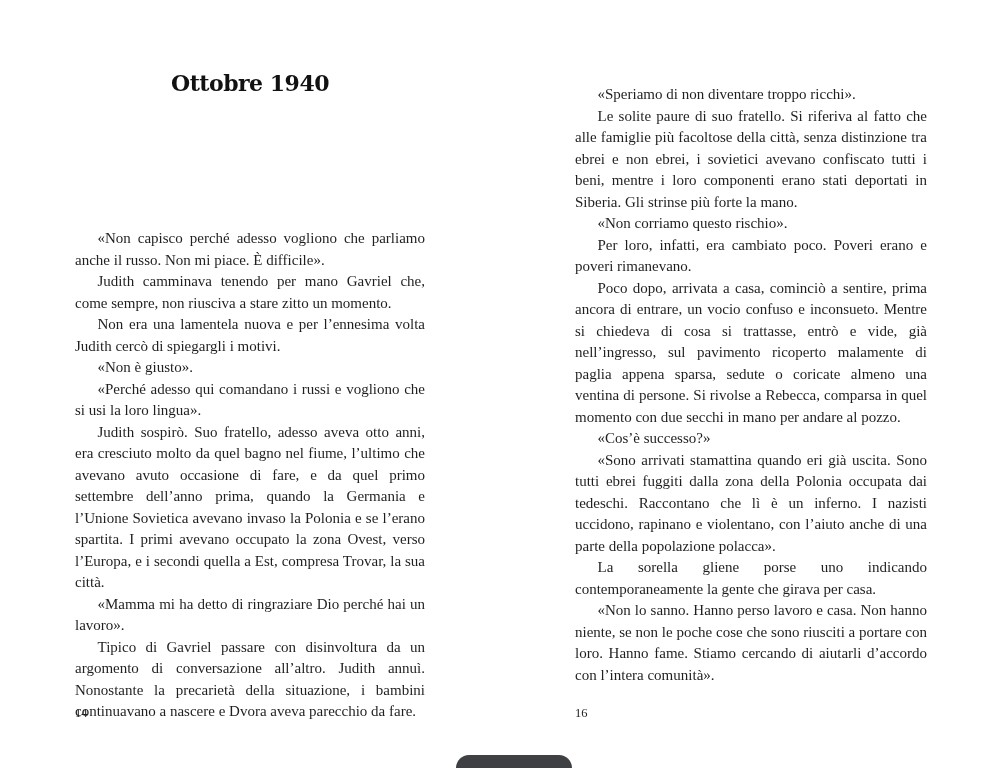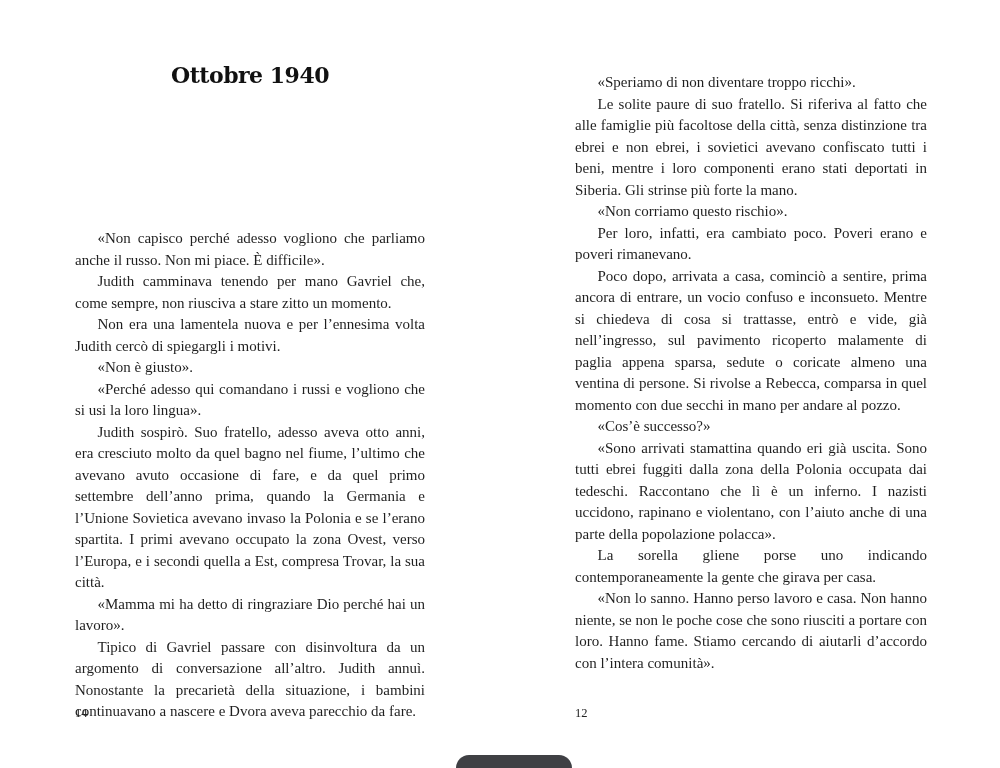--- a/index.html
+++ b/index.html
@@ -23,41 +23,41 @@
     height: 768px;
   }
   .page-left  { left: 75px;  width: 350px; }
   .page-right { left: 575px; width: 352px; }
 
   .chapter-title {
     position: absolute;
     top: 62px;
     left: 0;
     right: 0;
-    margin: 0;
+    margin: 8px;
     text-align: center;
     font-family: "DejaVu Serif", "Liberation Serif", serif;
     font-weight: bold;
     font-size: 22px;
     letter-spacing: -0.5px;
     color: #111111;
   }
 
   .body-text {
     position: absolute;
     left: 0;
     right: 0;
     font-size: 15px;
     line-height: 21.5px;
     text-align: justify;
     hyphens: auto;
     -webkit-hyphens: auto;
   }
   .left-body  { top: 228px; }
-  .right-body { top: 72px; }
+  .right-body { top: 84px; }
 
   .body-text p {
     margin: 0;
     padding: 0;
     text-indent: 1.5em;
   }
 
   .page-number {
     position: absolute;
     top: 706px;
@@ -106,18 +106,18 @@
       <p>Le solite paure di suo fratello. Si riferiva al fatto che alle famiglie più facoltose della città, senza distinzione tra ebrei e non ebrei, i sovietici avevano confiscato tutti i beni, mentre i loro componenti erano stati deportati in Siberia. Gli strinse più forte la mano.</p>
       <p>«Non corriamo questo rischio».</p>
       <p>Per loro, infatti, era cambiato poco. Poveri erano e poveri rimanevano.</p>
       <p>Poco dopo, arrivata a casa, cominciò a sentire, prima ancora di entrare, un vocio confuso e inconsueto. Mentre si chiedeva di cosa si trattasse, entrò e vide, già nell’ingresso, sul pavimento ricoperto malamente di paglia appena sparsa, sedute o coricate almeno una ventina di persone. Si rivolse a Rebecca, comparsa in quel momento con due secchi in mano per andare al pozzo.</p>
       <p>«Cos’è successo?»</p>
       <p>«Sono arrivati stamattina quando eri già uscita. Sono tutti ebrei fuggiti dalla zona della Polonia occupata dai tedeschi. Raccontano che lì è un inferno. I nazisti uccidono, rapinano e violentano, con l’aiuto anche di una parte della popolazione polacca».</p>
       <p>La sorella gliene porse uno indicando contemporaneamente la gente che girava per casa.</p>
       <p>«Non lo sanno. Hanno perso lavoro e casa. Non hanno niente, se non le poche cose che sono riusciti a portare con loro. Hanno fame. Stiamo cercando di aiutarli d’accordo con l’intera comunità».</p>
     </div>
 
-    <div class="page-number">12</div>
+    <div class="page-number">16</div>
   </div>
 
   <div class="bottom-pill"></div>
 
 </div>
 
 </body></html>

